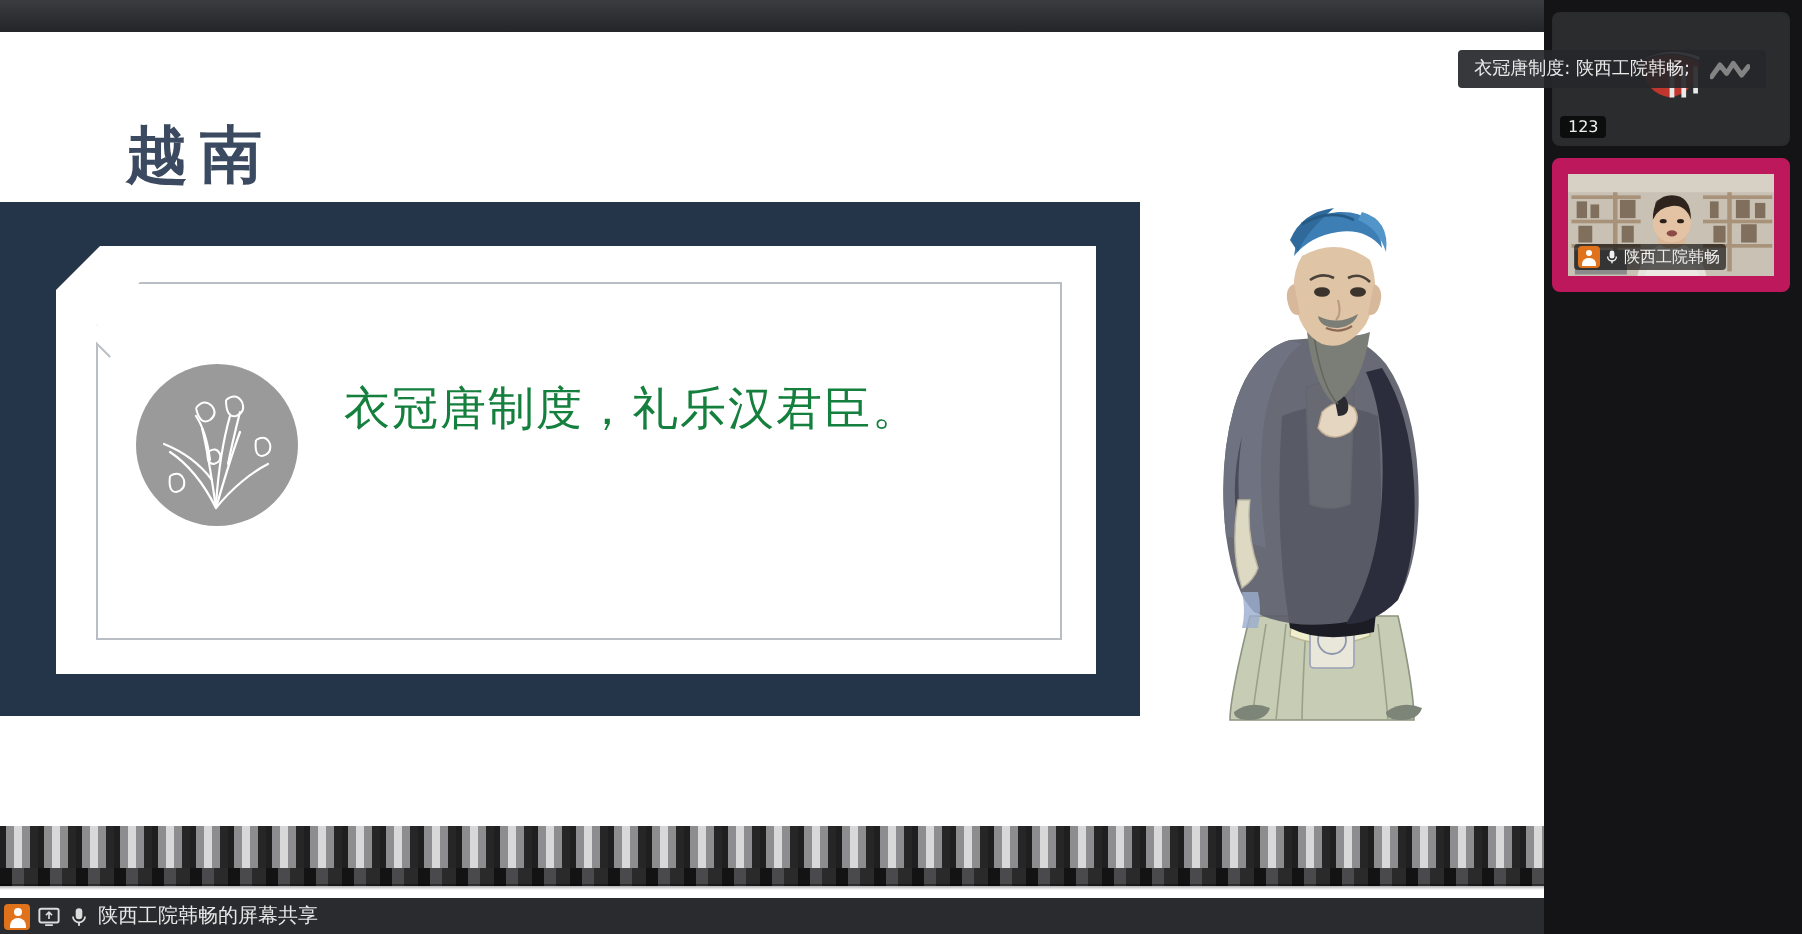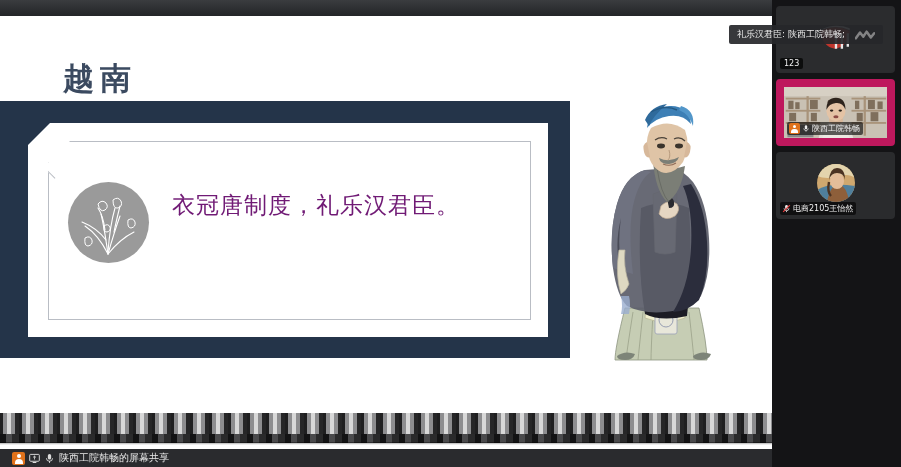--- a/index.html
+++ b/index.html
@@ -59,21 +59,21 @@
     border-radius: 50%; background: #9a9a9a; overflow: hidden;
   }
   .medallion svg { position: absolute; inset: 0; width: 100%; height: 100%; }
 
   
   .quote-block {
     position: absolute; left: 172px; top: 178px; width: 330px;
   }
   .quote-line {
     font-family: "DejaVu Sans", "Liberation Sans", sans-serif;
-    font-size: 23px; color: #701a75; line-height: 1.0;
+    font-size: 23px; color: #15803d; line-height: 1.0;
     letter-spacing: 1px; white-space: nowrap;
   }
   .quote-line + .quote-line { margin-top: 30px; }
 
   
   .figure-panel {
     position: absolute; left: 581px; top: 82px; width: 170px; height: 272px;
     background: #ffffff; overflow: hidden;
   }
   .figure-panel svg { width: 100%; height: 100%; display: block; }
@@ -107,21 +107,21 @@
   }
   .frieze-shadow {
     position: absolute; left: 0; top: 37px; width: 100%; height: 3px;
     background: linear-gradient(180deg, rgba(0,0,0,.45), rgba(0,0,0,0));
   }
 
   
   .status-bar {
     position: absolute; left: 0; bottom: 0; width: 772px; height: 18px;
     background: #2a2b2e; display: flex; align-items: center; gap: 4px;
-    padding-left: 12px;
+    padding-left: 2px;
   }
   .status-avatar {
     width: 13px; height: 13px; background: #e0721b; border-radius: 2px;
     position: relative; flex: none;
   }
   .status-avatar::before {
     content: ""; position: absolute; left: 4.5px; top: 2px;
     width: 4px; height: 4px; border-radius: 50%; background: #fff;
   }
   .status-avatar::after {
@@ -381,44 +381,22 @@
           <path d="M3.6 7.6 a4.4 4.4 0 0 0 8.8 0" fill="none" stroke="#f0f0f0" stroke-width="1.4"></path>
           <rect x="7.3" y="11.6" width="1.4" height="2.8" fill="#f0f0f0"></rect>
         </svg>
         <span class="nm">陕西工院韩畅</span>
       </div>
     </div>
 
 
 
 
-    <div class="tile">
-      <div class="avatar-circle">
-        <svg viewBox="0 0 38 38">
-          <rect width="38" height="38" fill="#cfa86f"></rect>
-          <path d="M0 26 q12 -8 38 -4 l0 16 l-38 0 z" fill="#4f7f9c"></path>
-          <path d="M0 12 q10 4 22 0 q10 -3 16 2 l0 -14 l-38 0 z" fill="#e3d4ad"></path>
-          <path d="M10 38 q3 -16 11 -18 q9 2 11 18 z" fill="#8e5f3a"></path>
-          <ellipse cx="20" cy="17" rx="7" ry="8" fill="#e3bd99"></ellipse>
-          <path d="M12 16 q1 -12 8 -12 q8 0 8 12 q-1 -7 -8 -7 q-6 0 -8 7 z" fill="#4b3322"></path>
-          <path d="M12 18 q-2 10 2 14" stroke="#4b3322" stroke-width="2.4" fill="none"></path>
-        </svg>
-      </div>
-      <div class="tile-label">
-        <svg class="mute-icon" viewBox="0 0 16 16">
-          <rect x="5.6" y="1.6" width="4.8" height="8" rx="2.4" fill="#e8e8e8"></rect>
-          <path d="M3.6 7.6 a4.4 4.4 0 0 0 8.8 0" fill="none" stroke="#e8e8e8" stroke-width="1.4"></path>
-          <rect x="7.3" y="11.6" width="1.4" height="2.8" fill="#e8e8e8"></rect>
-          <path d="M2 14 L14 2" stroke="#e23b3b" stroke-width="2.3"></path>
-        </svg>
-        <span class="nm">电商2105王怡然</span>
-      </div>
-    </div>
   </div>
 
   <div class="speak-banner">
-    <span class="txt">礼乐汉君臣: 陕西工院韩畅;</span>
+    <span class="txt">衣冠唐制度: 陕西工院韩畅;</span>
     <svg class="wave" viewBox="0 0 24 12">
       <path d="M1 10 L6 3 L10 8 L14 2 L19 9 L23 4" stroke="#cfcfcf" stroke-width="3" fill="none" stroke-linejoin="round" stroke-linecap="round"></path>
     </svg>
   </div>
 
 </div>
 
 </body></html>

